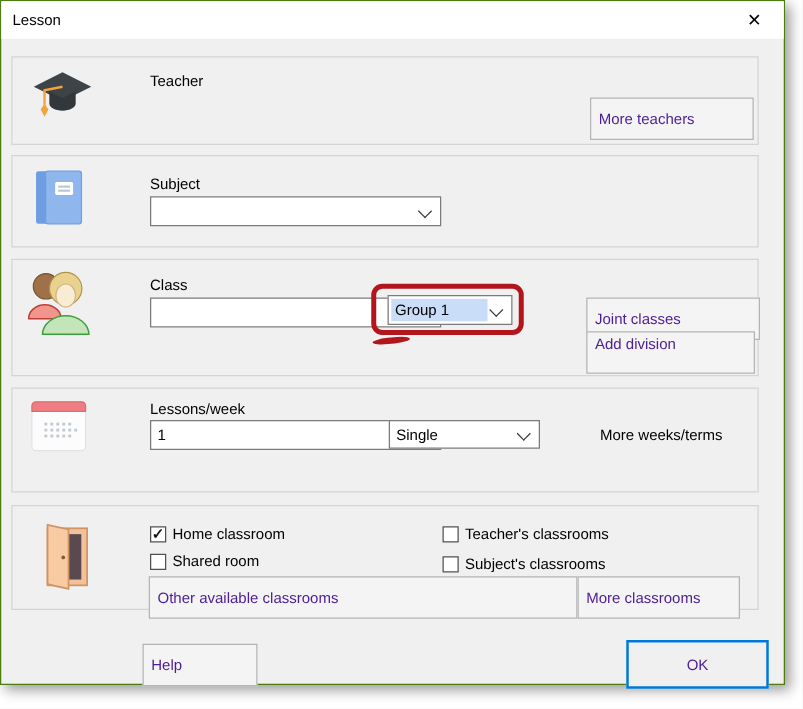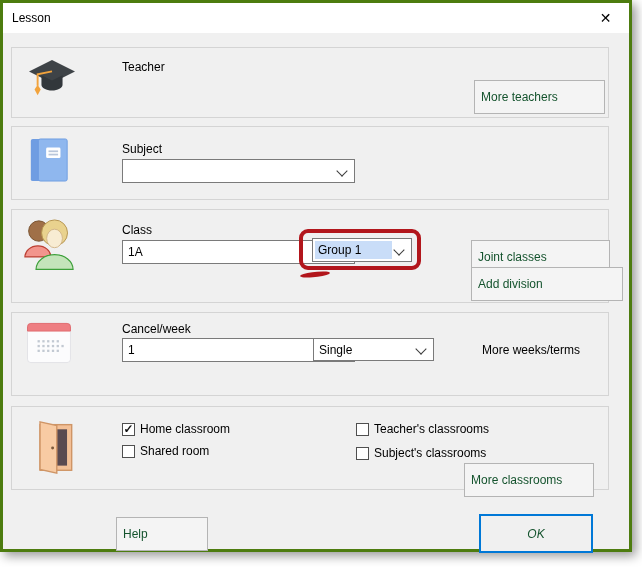--- a/index.html
+++ b/index.html
@@ -3,21 +3,21 @@
 <meta charset="utf-8">
 <style>
   html,body{margin:0;padding:0}
   body{
     width:642px;height:567px;position:relative;overflow:hidden;
     background:#ffffff;
     font-family:"Liberation Sans",sans-serif;font-size:12px;color:#000;
   }
   .window{
     position:absolute;left:0;top:0;width:626px;height:546px;
-    background:#f0f0f0;border:3px solid #4d7c0f;
+    background:#f0f0f0;border:1px solid #4d7c0f;
     box-shadow:4px 4px 10px rgba(0,0,0,.40);
   }
   .titlebar{
     position:absolute;left:0;top:0;width:100%;height:30px;background:#ffffff;
   }
   .title{position:absolute;left:9px;top:8px;white-space:nowrap}
   .close-btn{
     position:absolute;right:1px;top:0;width:45px;height:29px;
     display:flex;align-items:center;justify-content:center;
     font-size:14px;color:#000;background:transparent;border:0;padding:0;
@@ -39,21 +39,21 @@
     left:2px;top:2px;bottom:2px;right:19px;background:#c9ddf8;padding-left:3px;
   }
   .chev{
     position:absolute;right:8px;top:7px;width:7px;height:7px;
     border-right:1px solid #3c3c3c;border-bottom:1px solid #3c3c3c;
     transform:rotate(45deg);
   }
   .combo.small .chev{top:6px}
   .btn{
     position:absolute;background:#f4f4f4;border:1px solid #b4b4b4;box-sizing:border-box;
-    font:inherit;color:#14532d;display:flex;align-items:center;padding:16px 6px;margin:0;
+    font:inherit;color:#4c1d95;display:flex;align-items:center;padding:16px 6px;margin:0;
     white-space:nowrap;
   }
   .btn.ok{
     background:#f0f0f0;border:2px solid #0078d7;justify-content:center;
   }
   .cb{position:absolute;display:flex;align-items:center;height:16px}
   .cb .box{
     width:13px;height:13px;box-sizing:border-box;background:#fff;border:1px solid #4f4f4f;
     margin-right:5px;font-size:12px;font-weight:bold;line-height:10px;text-align:center;
     color:#111;overflow:visible;
@@ -115,32 +115,31 @@
       <svg width="50" height="52" viewBox="0 0 54 56">
         <circle cx="16" cy="14" r="11" fill="#a07048" stroke="#77512e" stroke-width="1"></circle>
         <path d="M1 42 A14 12 0 0 1 29 42 Z" fill="#f2958d" stroke="#bb4034" stroke-width="1.3"></path>
         <circle cx="33" cy="16" r="14" fill="#e9d28e" stroke="#b2914c" stroke-width="1"></circle>
         <ellipse cx="33" cy="22" rx="8.5" ry="10" fill="#f8ecd3" stroke="#d2b488" stroke-width="1"></ellipse>
         <path d="M13 55.5 A20 16 0 0 1 53 55.5 Z" fill="#c4e4ba" stroke="#3da03a" stroke-width="1.3"></path>
       </svg>
     </span>
     <span class="lbl" style="left:110px;top:13px;">Class</span>
     <div class="combo" style="left:110px;top:30px;width:233px;height:24px;">
-      <span class="txt">1A</span>
       <span class="chev"></span>
     </div>
     <div class="combo" style="left:300px;top:28px;width:100px;height:24px;">
       <span class="txt hl">Group 1</span>
       <span class="chev"></span>
     </div>
     <div class="red-annot" style="left:287px;top:19px;width:122px;height:41px;"></div>
     <button class="btn" style="left:459px;top:30px;width:139px;height:21px;">
         <span>Joint classes</span>
       </button>
-    <button class="btn" style="left:459px;top:57px;width:152px;height:21px;">
+    <button class="btn" style="left:459px;top:57px;width:135px;height:21px;align-items:flex-end;">
         <span>Add division</span>
       </button>
   </div>
 
   <div class="panel" style="top:309px;height:84px;">
     <span class="icon-wrap" style="left:14px;top:9px;">
       <svg width="46" height="42" viewBox="0 0 48 44">
         <rect x="1.5" y="1.5" width="45" height="41" rx="3.5" fill="#fcfcfd" stroke="#e2e2e6" stroke-width="1"></rect>
         <path d="M5 1.5 H43 A3.5 3.5 0 0 1 46.5 5 V9.5 H1.5 V5 A3.5 3.5 0 0 1 5 1.5 Z" fill="#ee7e82" stroke="#e06a6e" stroke-width="1"></path>
         <g fill="#c2c9d2">
@@ -156,21 +155,21 @@
             <rect x="32" y="24" width="2.4" height="2.4"></rect>
             <rect x="37" y="24" width="2.4" height="2.4"></rect>
           <rect x="12" y="29" width="2.4" height="2.4"></rect>
             <rect x="17" y="29" width="2.4" height="2.4"></rect>
             <rect x="22" y="29" width="2.4" height="2.4"></rect>
             <rect x="27" y="29" width="2.4" height="2.4"></rect>
             <rect x="32" y="29" width="2.4" height="2.4"></rect>
         </g>
       </svg>
     </span>
-    <span class="lbl" style="left:110px;top:9px;">Cancel/week</span>
+    <span class="lbl" style="left:110px;top:9px;">Lessons/week</span>
     <div class="combo" style="left:110px;top:25px;width:233px;height:24px;">
       <span class="txt">1</span>
       <span class="chev"></span>
     </div>
     <div class="combo small" style="left:301px;top:25px;width:121px;height:23px;">
       <span class="txt">Single</span>
       <span class="chev"></span>
     </div>
     <span class="lbl" style="left:470px;top:30px;">More weeks/terms</span>
   </div>
@@ -193,25 +192,28 @@
       <span>Shared room</span>
     </span>
     <span class="cb" style="left:344px;top:14px;">
       <span class="box"></span>
       <span>Teacher's classrooms</span>
     </span>
     <span class="cb" style="left:344px;top:38px;">
       <span class="box"></span>
       <span>Subject's classrooms</span>
     </span>
+    <button class="btn" style="left:109px;top:56px;width:343px;height:23px;">
+        <span>Other available classrooms</span>
+      </button>
     <button class="btn" style="left:452px;top:56px;width:130px;height:23px;">
         <span>More classrooms</span>
       </button>
   </div>
 
   <button class="btn" style="left:113px;top:514px;width:92px;height:15px;">
       <span>Help</span>
     </button>
-  <button class="btn ok" style="left:476px;top:511px;width:114px;height:39px;font-style:italic;">
+  <button class="btn ok" style="left:500px;top:511px;width:114px;height:39px;">
       <span>OK</span>
     </button>
 
 </div>
 
 </body></html>

